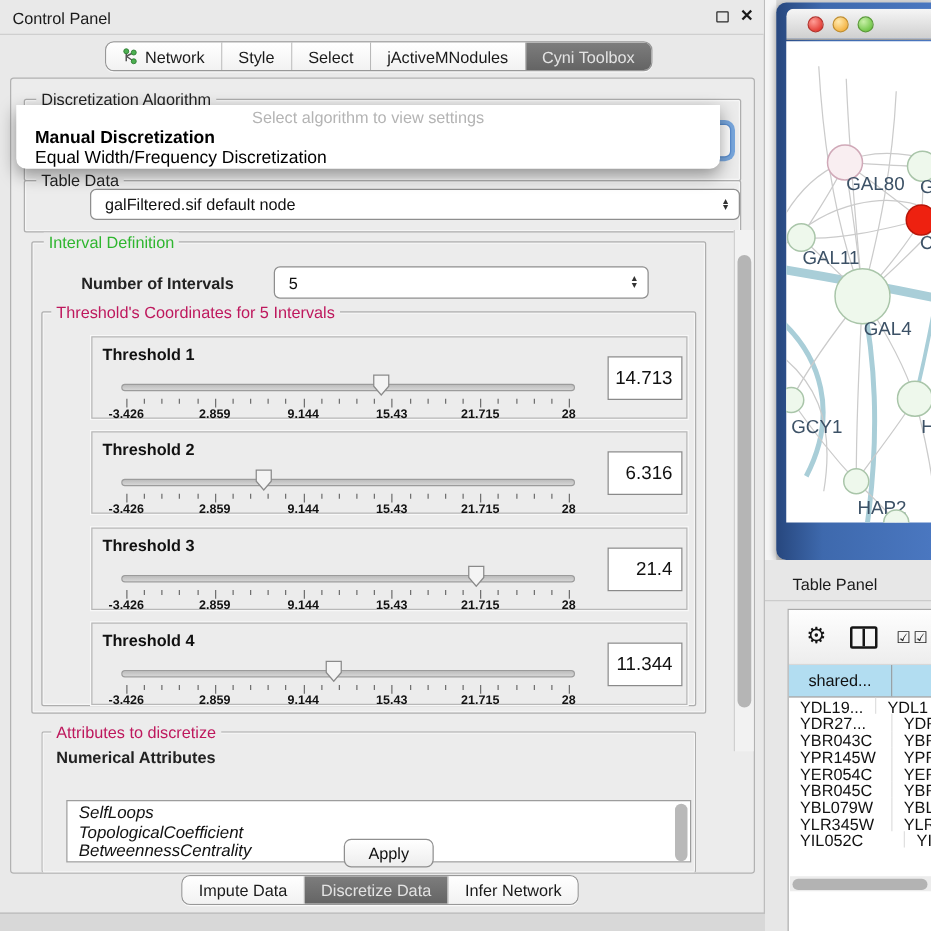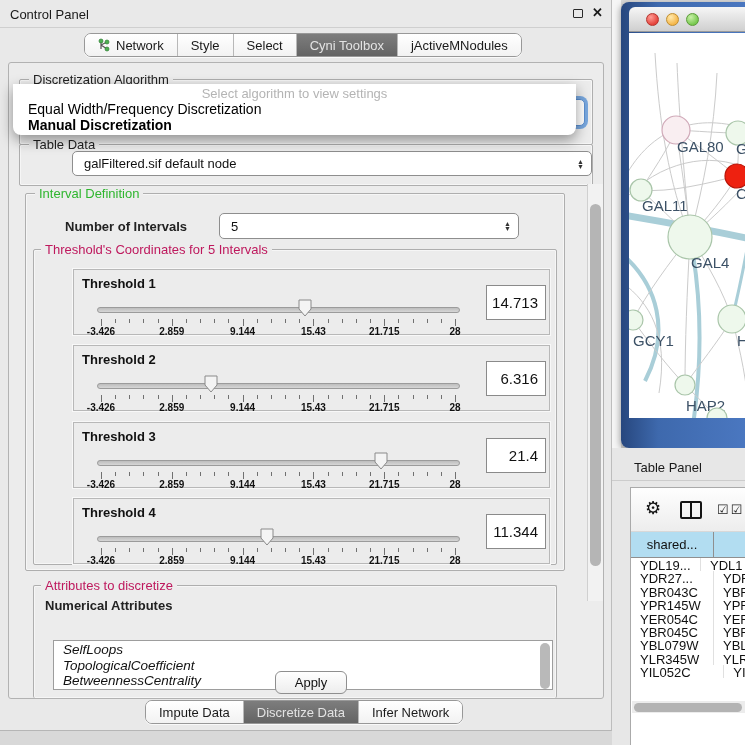--- a/index.html
+++ b/index.html
@@ -134,25 +134,25 @@
           <circle cx="9" cy="11" r="2" fill="#4caf50" stroke="#2e7d32" stroke-width="0.7"></circle>
         </svg>
         <span>Network</span>
       </div>
       <div class="seg">
         <span>Style</span>
       </div>
       <div class="seg">
         <span>Select</span>
       </div>
+      <div class="seg">
+        <span>jActiveMNodules</span>
+      </div>
       <div class="seg selected">
         <span>Cyni Toolbox</span>
-      </div>
-      <div class="seg">
-        <span>jActiveMNodules</span>
       </div>
     </div>
 
   <div id="content-panel">
 
     <div class="groupbox" style="left:10px; top:16px; width:574px; height:66px;"></div>
     <span class="grouptitle t-dark" style="left:20px; top:9px;">Discretization Algorithm</span>
     <div class="combo" id="algo-combo" style="left:18px; top:36px; width:558px; height:27px;">
       <span class="stepper">
           <span>▲</span>
@@ -360,22 +360,22 @@
     <div id="apply-btn" style="top:608px;">Apply</div>
 
     <div id="content-vsb-track" style="top:121px;">
       <div id="content-vsb"></div>
     </div>
   </div>
 
   <div id="popup">
     <div class="hint">Select algorithm to view settings</div>
     <div id="popup-items">
+        <div class="item bold">Manual Discretization</div>
         <div class="item">Equal Width/Frequency Discretization</div>
-        <div class="item bold">Manual Discretization</div>
       </div>
   </div>
 
   <div class="segbar" id="bottom-tabs" style="left:145px; top:700px;">
       <div class="seg">
         <span>Impute Data</span>
       </div>
       <div class="seg selected">
         <span>Discretize Data</span>
       </div>

